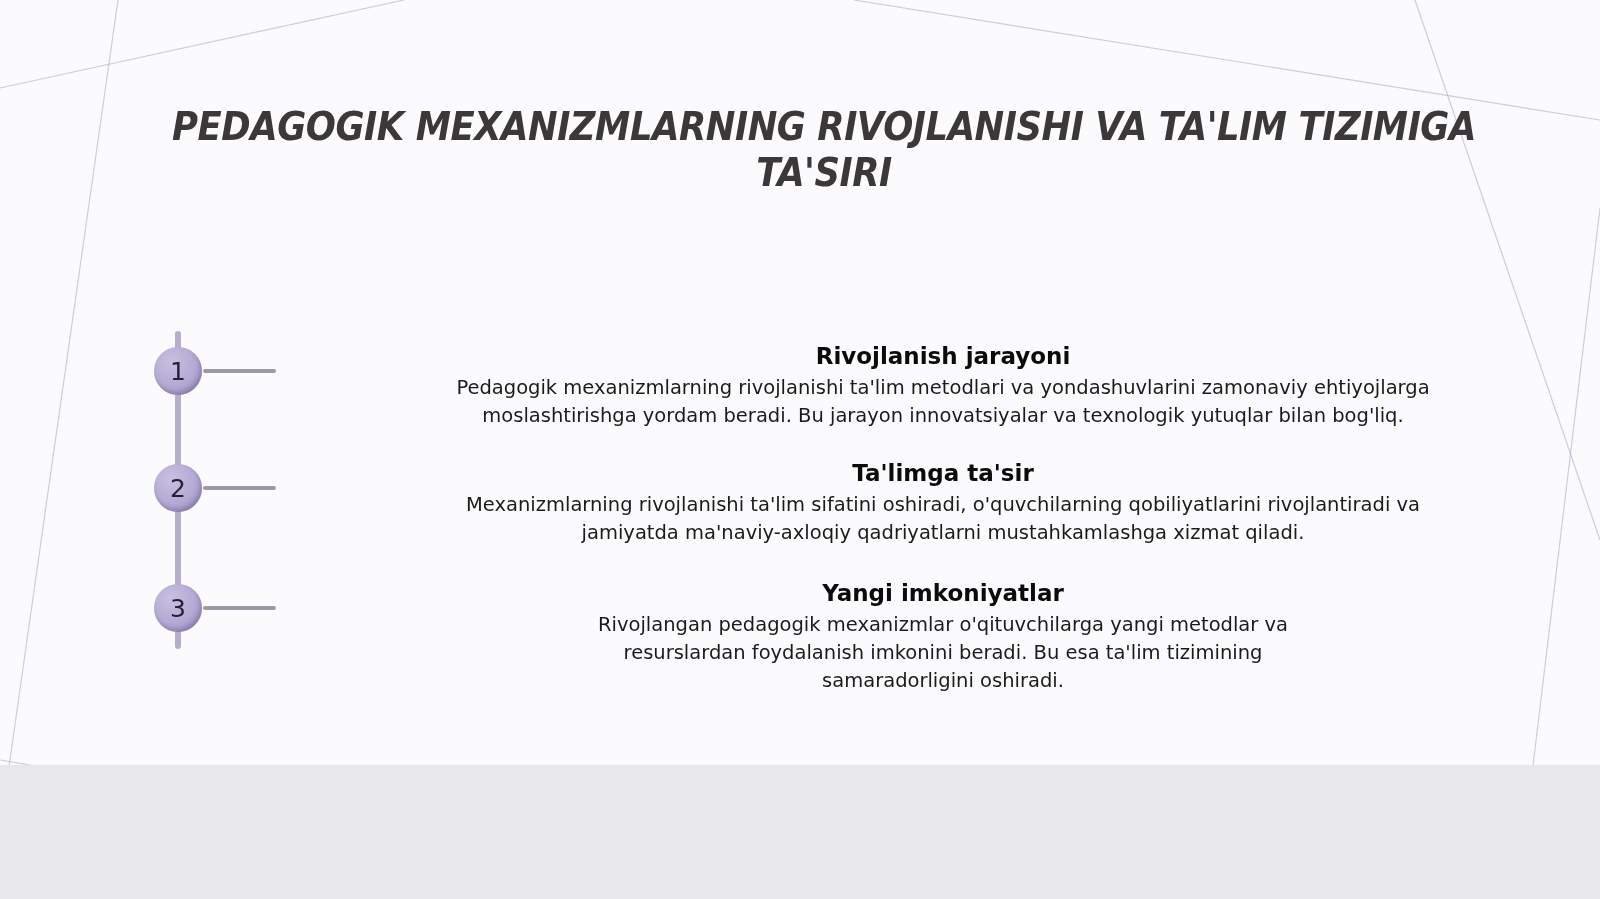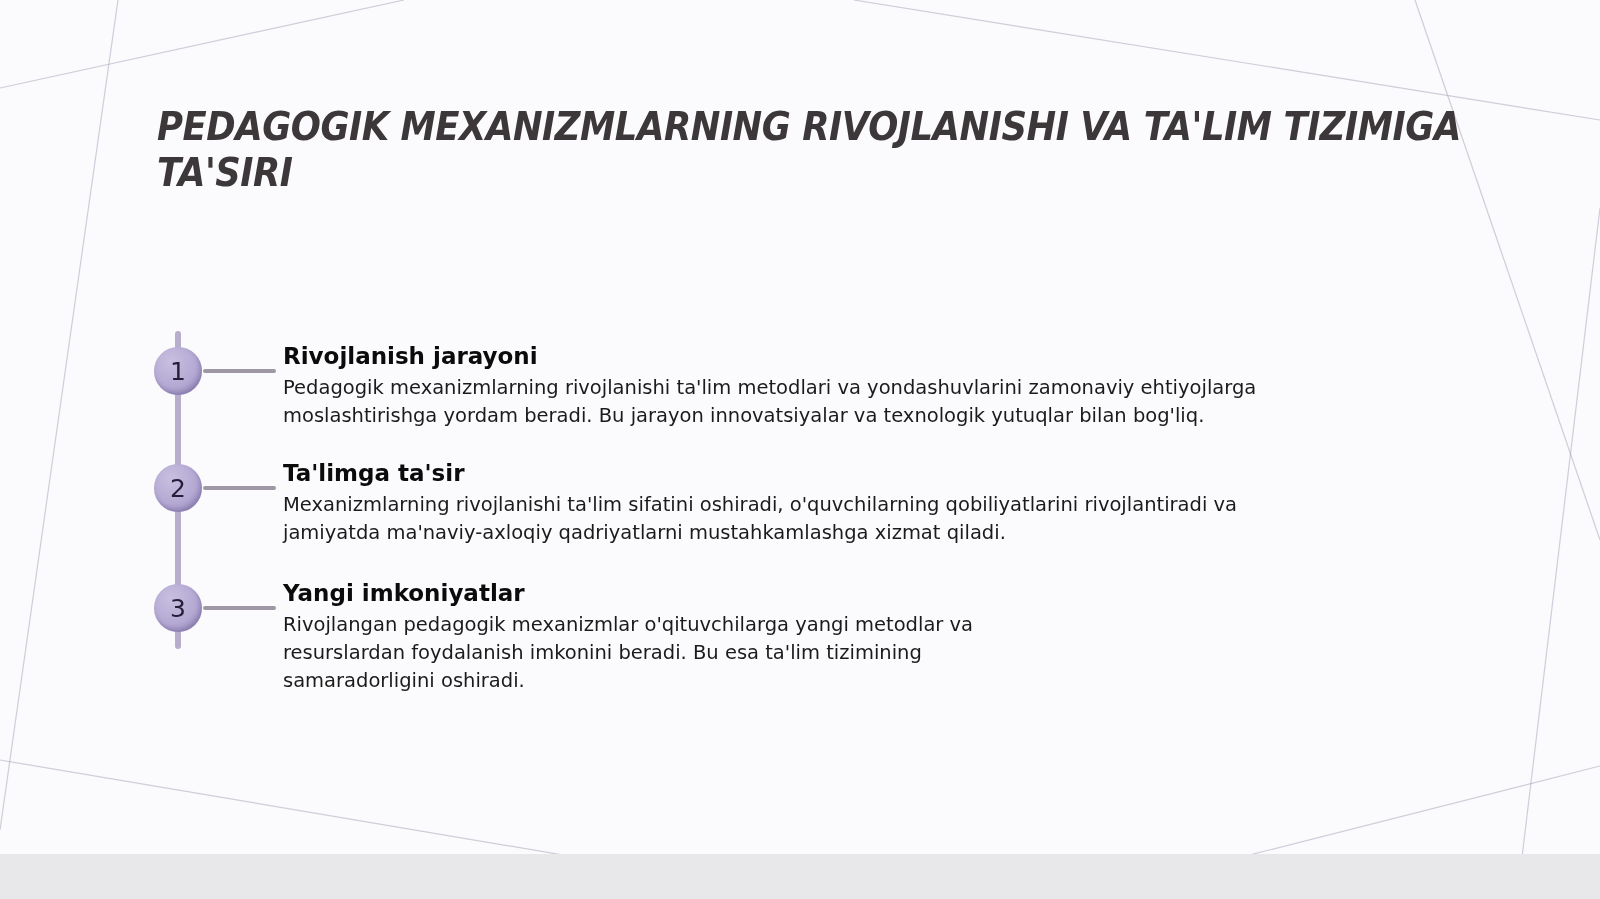--- a/index.html
+++ b/index.html
@@ -1,21 +1,22 @@
 <!DOCTYPE html>
 <html><head>
 <meta charset="utf-8">
 <style>
   html,body{margin:0;padding:0;background:#e8e8ea;}
   .slide{
     position:relative;
-    width:1600px;height:854px;
+    width:1600px;height:765px;
     background:#fbfafc;
     overflow:hidden;
     font-family:"DejaVu Sans","Liberation Sans",sans-serif;
+    text-align:center;
   }
   .bg-lines{position:absolute;inset:0;width:1600px;height:899px;}
   .bg-lines line{stroke:#a79fba;stroke-opacity:.5;stroke-width:1.2;}
 
   .title{
     position:absolute;left:157px;top:104px;
     margin:0;width:1450px;
     font-size:38.5px;line-height:46px;
     font-style:italic;font-weight:600;
     color:#3c3739;

